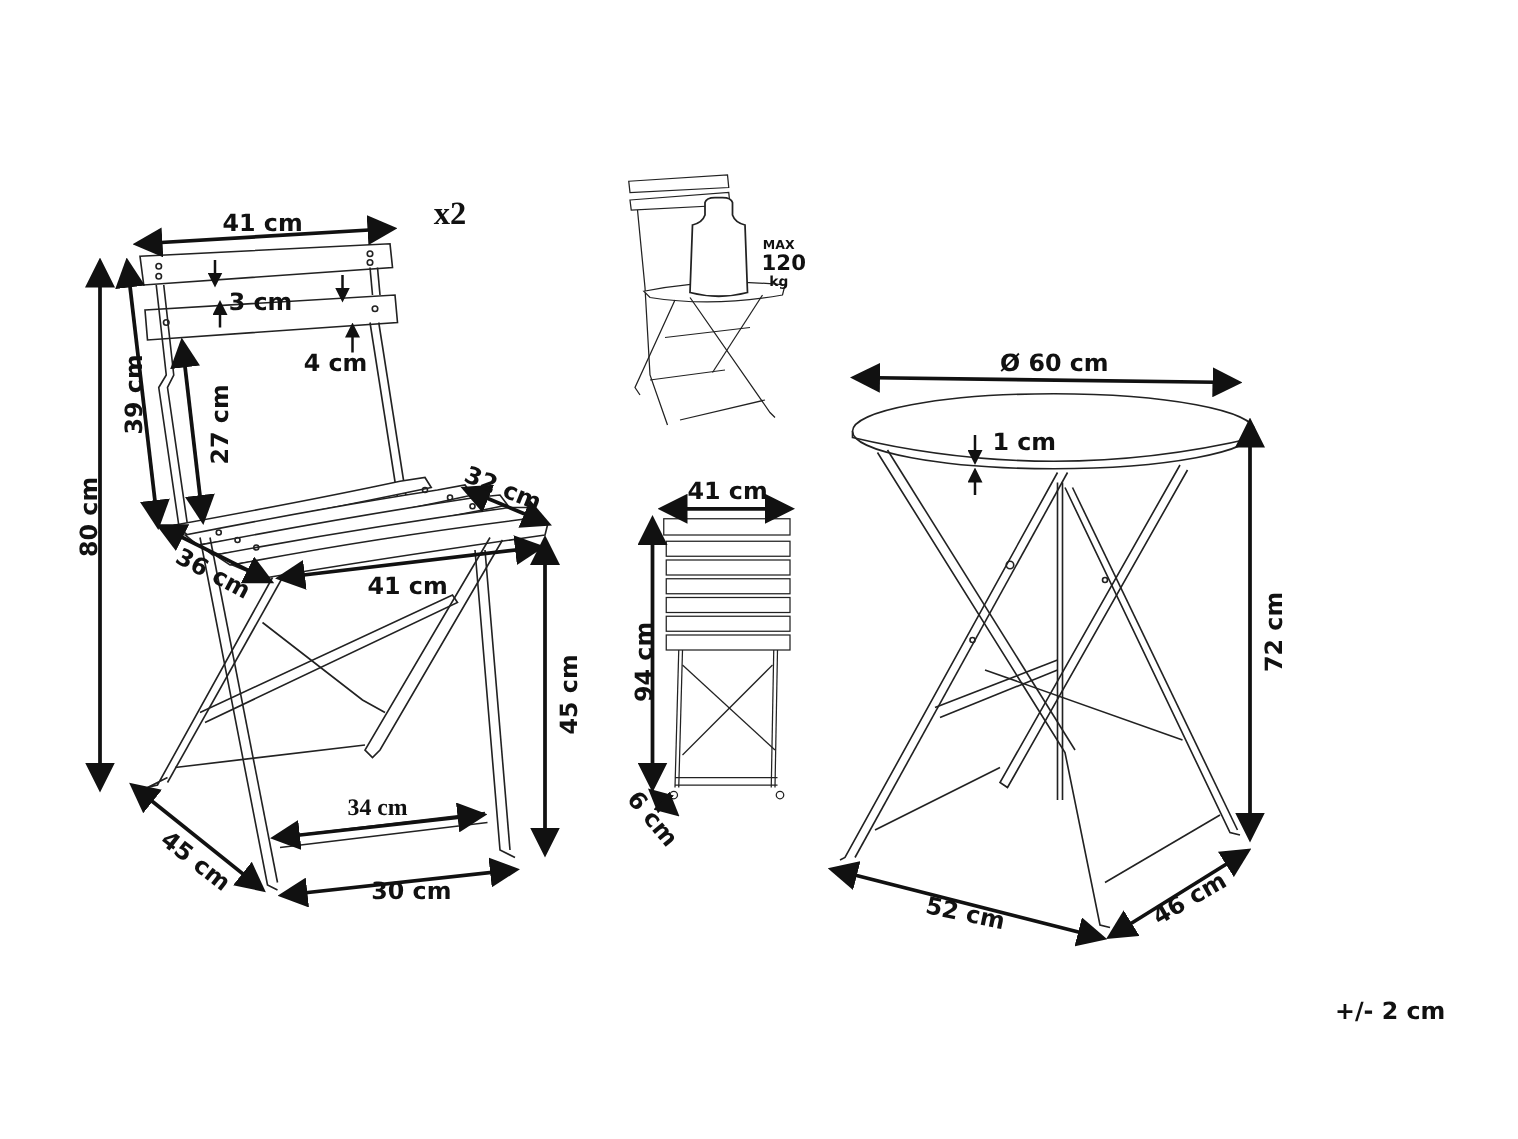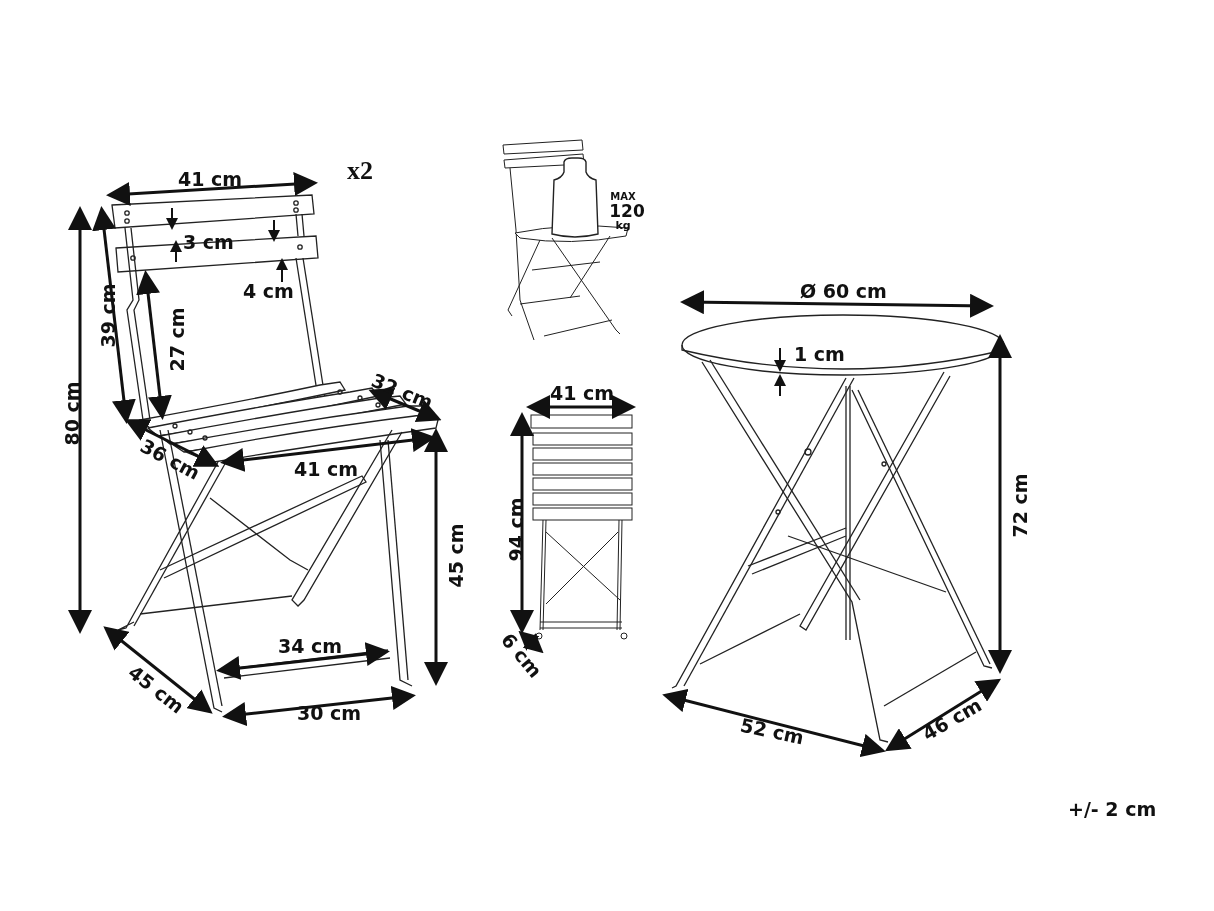--- a/index.html
+++ b/index.html
@@ -165,21 +165,21 @@
 <div class="lbl" style="left:178px; top:170px;">41 cm</div>
 <div class="lbl" style="left:183px; top:205px;margin-top:28px;">3 cm</div>
 <div class="lbl" style="left:243px; top:242px;margin-top:40px;">4 cm</div>
 <div class="lbl" style="left:76px; top:306px; transform: rotate(-90deg);">39 cm</div>
 <div class="lbl" style="left:145px; top:330px; transform: rotate(-90deg);">27 cm</div>
 <div class="lbl" style="left:40px; top:404px; transform: rotate(-90deg);">80 cm</div>
 <div class="lbl" style="left:370px; top:382px; transform: rotate(22deg);">32 cm</div>
 <div class="lbl" style="left:138px; top:450px; transform: rotate(28deg);">36 cm</div>
 <div class="lbl" style="left:294px; top:460px;">41 cm</div>
 <div class="lbl" style="left:424px; top:546px; transform: rotate(-90deg);">45 cm</div>
-<div class="lbl" style="left:278px; top:637px;">34 cm</div>
+<div class="lbl" style="left:278px; top:637px;font-family:Liberation Serif, serif;">34 cm</div>
 <div class="lbl" style="left:124px; top:680px; transform: rotate(38deg);">45 cm</div>
 <div class="lbl" style="left:297px; top:704px;">30 cm</div>
 
 <div class="weight" style="left:554px; top:192px; width:42px; font-size:10px;">MAX</div>
 <div class="weight" style="left:552px; top:203px; width:54px; font-size:17px;">120</div>
 <div class="weight" style="left:554px; top:220px; width:42px; font-size:11px;">kg</div>
 
 <div class="lbl" style="left:550px; top:384px;">41 cm</div>
 <div class="lbl" style="left:484px; top:520px; transform: rotate(-90deg);">94 cm</div>
 <div class="lbl" style="left:496px; top:646px; transform: rotate(50deg);">6 cm</div>

